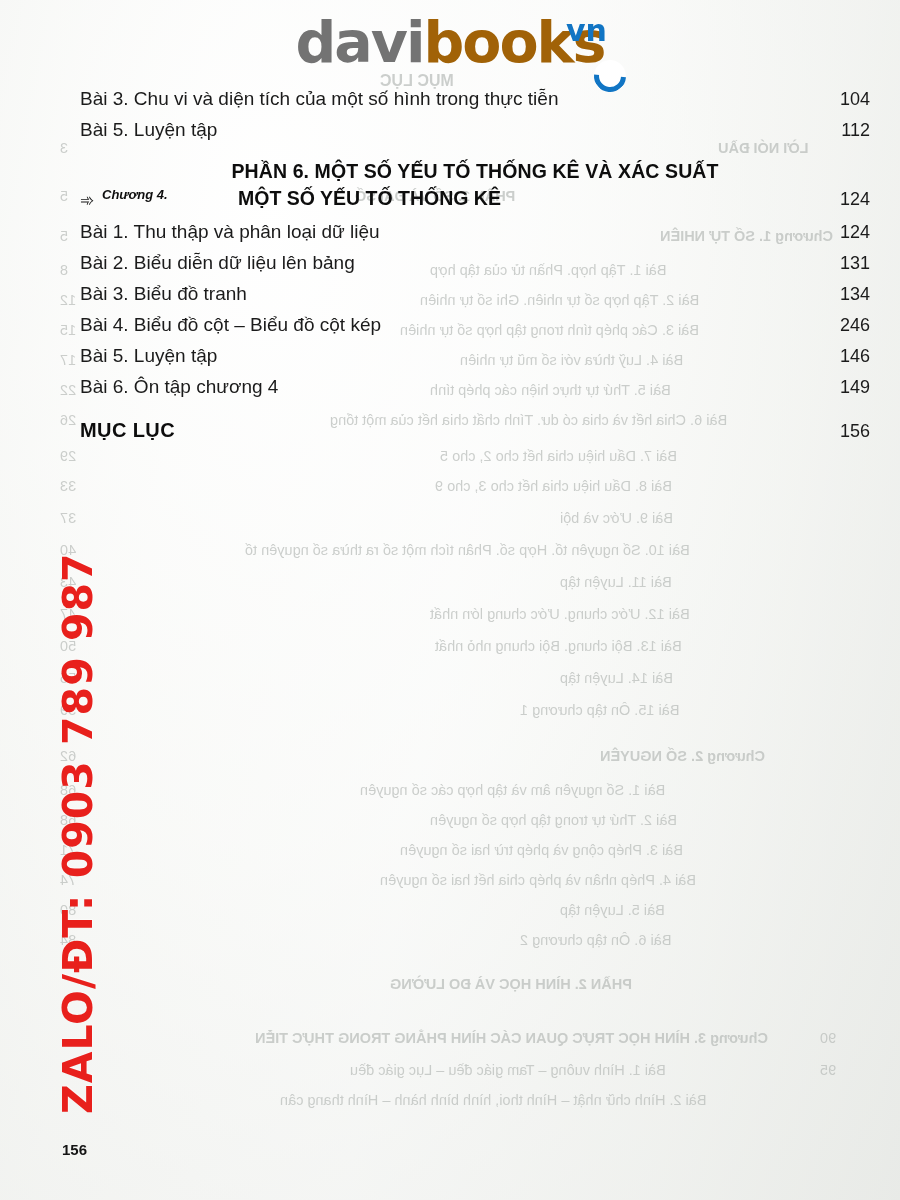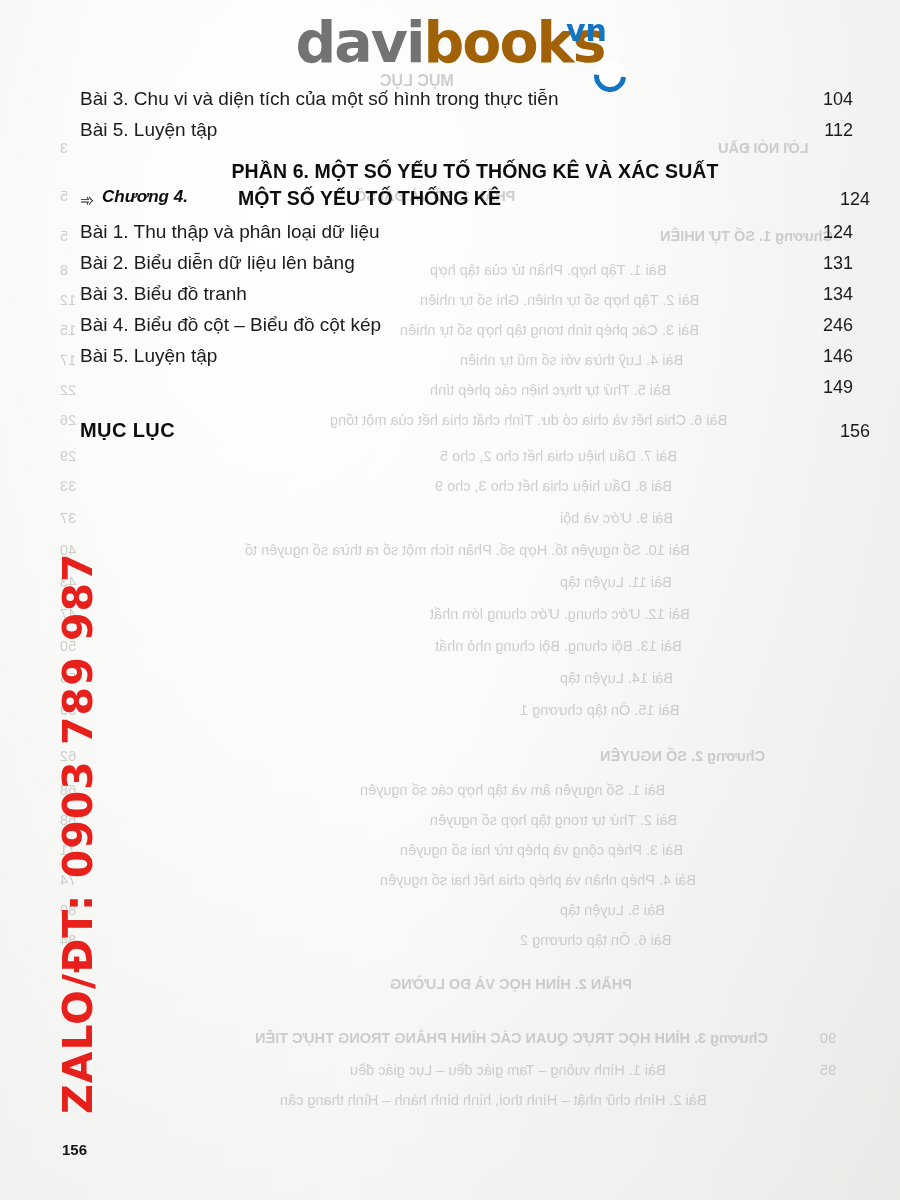--- a/index.html
+++ b/index.html
@@ -104,21 +104,21 @@
   .row .label {
     position: absolute;
     left: 0;
     top: 0;
     font-size: 19px;
     color: #1b1b1b;
     white-space: nowrap;
   }
   .row .page-num {
     position: absolute;
-    right: 17px;
+    right: 0;
     top: 1px;
     width: 60px;
     text-align: right;
     font-size: 18px;
     color: #1b1b1b;
   }
 
   .part-title {
     margin-top: 10px;
     margin-bottom: 4px;
@@ -136,21 +136,21 @@
     position: absolute;
     left: 0;
     top: 3px;
     font-size: 17px;
     color: #111;
   }
   .chapter-row .chapter-label {
     position: absolute;
     left: 22px;
     top: 0;
-    font-size: 17px;
+    font-size: 13px;
     font-weight: bold;
     font-style: italic;
     color: #0d0d0d;
   }
   .chapter-row .chapter-name {
     position: absolute;
     left: 158px;
     top: 0;
     font-size: 19.5px;
     font-weight: bold;
@@ -323,20 +323,21 @@
     </div>
     <div class="row">
       <span class="label">Bài 4. Biểu đồ cột – Biểu đồ cột kép</span>
       <span class="page-num">246</span>
     </div>
     <div class="row">
       <span class="label">Bài 5. Luyện tập</span>
       <span class="page-num">146</span>
     </div>
     <div class="row">
+      <span class="label">Bài 6. Ôn tập chương 4</span>
       <span class="page-num">149</span>
     </div>
 
     <div class="muc-luc-row">
       <span class="label">MỤC LỤC</span>
       <span class="page-num">156</span>
     </div>
   </div>
 
   <div class="watermark">ZALO/ĐT: 0903 789 987</div>

